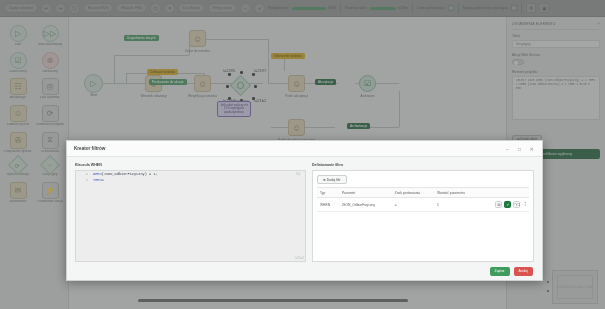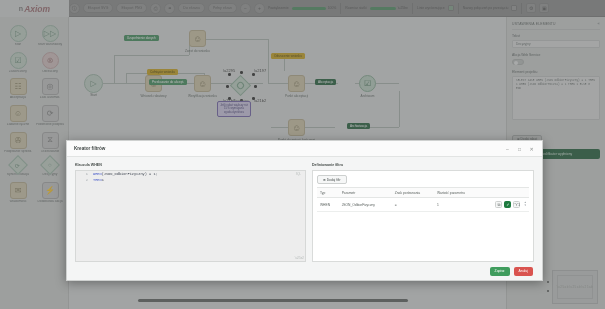--- a/index.html
+++ b/index.html
@@ -357,24 +357,20 @@
       <span class="tb-text">Linie wyrównujące</span>
       <div class="tb-check on"></div>
       <div class="tb-sep"></div>
       <span class="tb-text">Nazwy połączeń po przecięciu</span>
       <div class="tb-check"></div>
       <div class="tb-sep"></div>
       <div class="tb-sq">⚙</div>
       <div class="tb-sq">▣</div>
     </div>
 
-    <div id="brand">
-      <span class="n">n</span>
-      <span class="ax">Axiom</span>
-    </div>
 
     <div id="palette">
       <div class="pal-grid" id="pal-grid">
           <div class="pal-item">
             <div class="pal-ico circle">▷</div>
             <div class="pal-lbl">Start</div>
           </div>
           <div class="pal-item">
             <div class="pal-ico circle">▷▷</div>
             <div class="pal-lbl">Start warunkowy</div>

